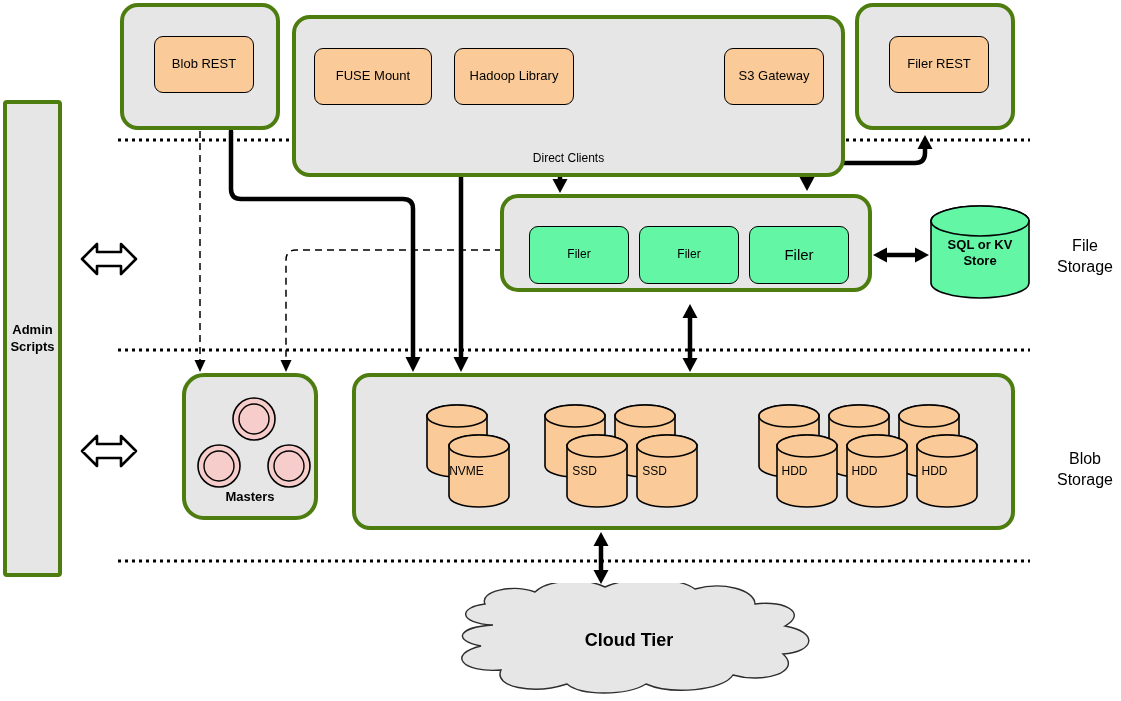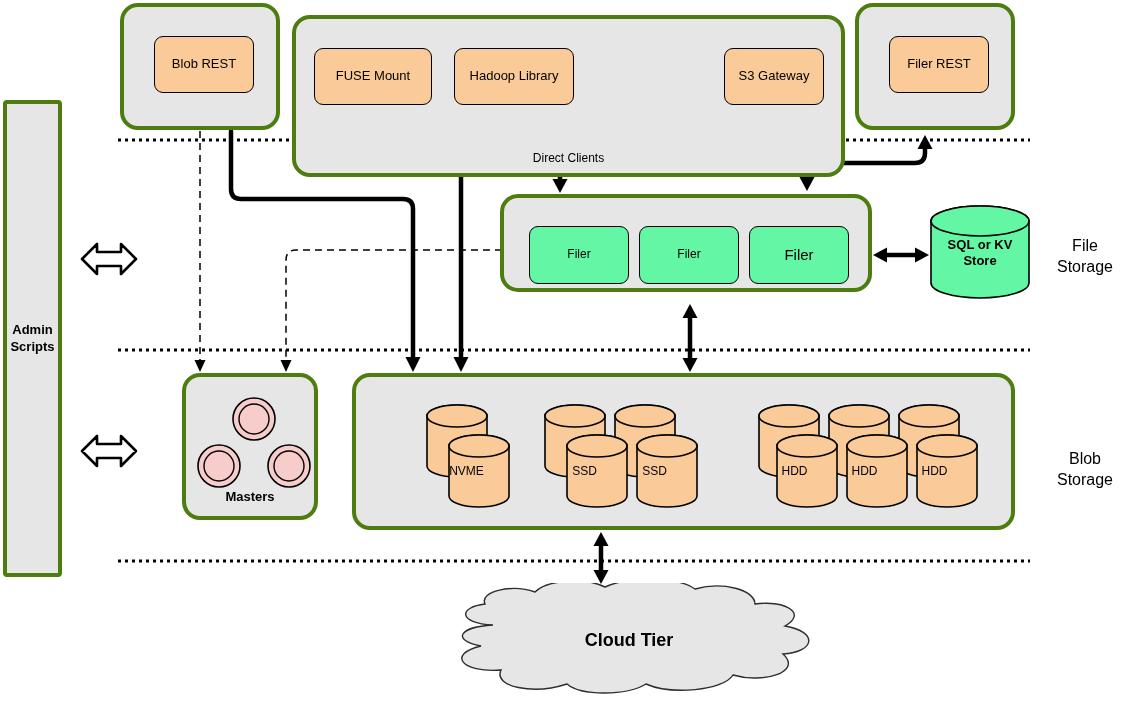--- a/index.html
+++ b/index.html
@@ -123,21 +123,21 @@
 
   <svg class="abs" style="left:930px;top:205px;" width="100" height="95" viewBox="0 0 100 95">
     <path d="M1 16 A49 15 0 0 1 99 16 L99 78 A49 15 0 0 1 1 78 Z" fill="#63F7A5" stroke="#000" stroke-width="1.6"></path>
     <ellipse cx="50" cy="16" rx="49" ry="15" fill="#63F7A5" stroke="#000" stroke-width="1.6"></ellipse>
   </svg>
   <div class="big-cyl-label">SQL or KV Store</div>
 
   <div class="tier-label" style="left:1053px;top:236px;">File Storage</div>
   <div class="tier-label" style="left:1053px;top:449px;">Blob Storage</div>
 
-  <div class="group" style="left:182px;top:373px;width:136px;height:147px;">
+  <div class="group" style="left:182px;top:373px;width:136px;height:147px;border-radius:22px;">
     <svg style="position:absolute;left:45px;top:19px;" width="46" height="46" viewBox="0 0 46 46">
       <circle cx="23" cy="23" r="21" fill="#F6CDCB" stroke="#000" stroke-width="1.6"></circle>
       <circle cx="23" cy="23" r="15" fill="#F6CDCB" stroke="#000" stroke-width="1.4"></circle>
     </svg>
     <svg style="position:absolute;left:10px;top:66px;" width="46" height="46" viewBox="0 0 46 46">
       <circle cx="23" cy="23" r="21" fill="#F6CDCB" stroke="#000" stroke-width="1.6"></circle>
       <circle cx="23" cy="23" r="15" fill="#F6CDCB" stroke="#000" stroke-width="1.4"></circle>
     </svg>
     <svg style="position:absolute;left:80px;top:66px;" width="46" height="46" viewBox="0 0 46 46">
       <circle cx="23" cy="23" r="21" fill="#F6CDCB" stroke="#000" stroke-width="1.6"></circle>

